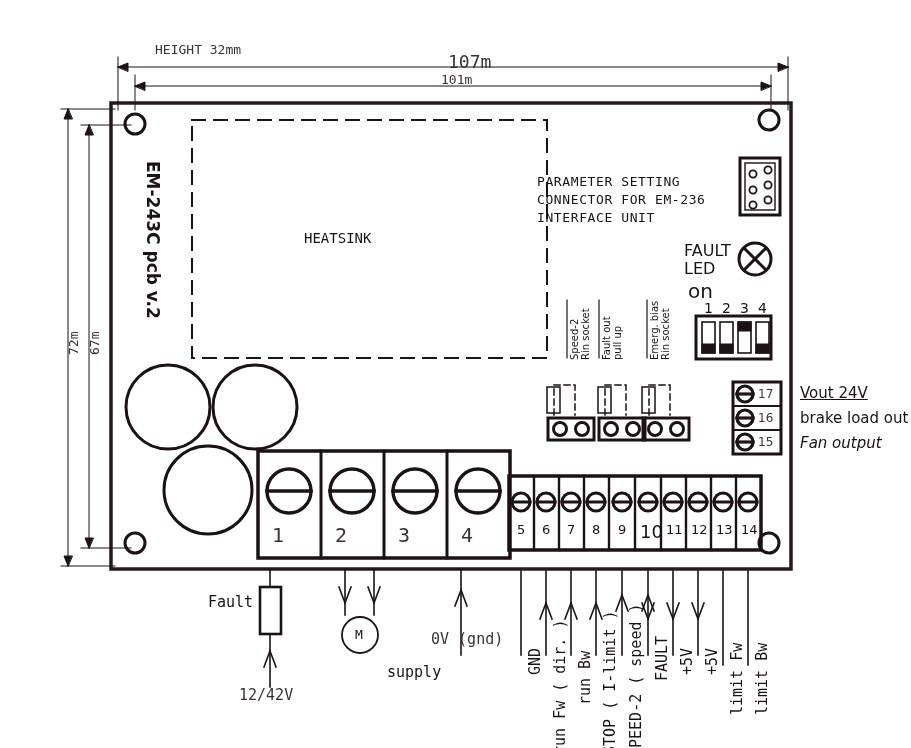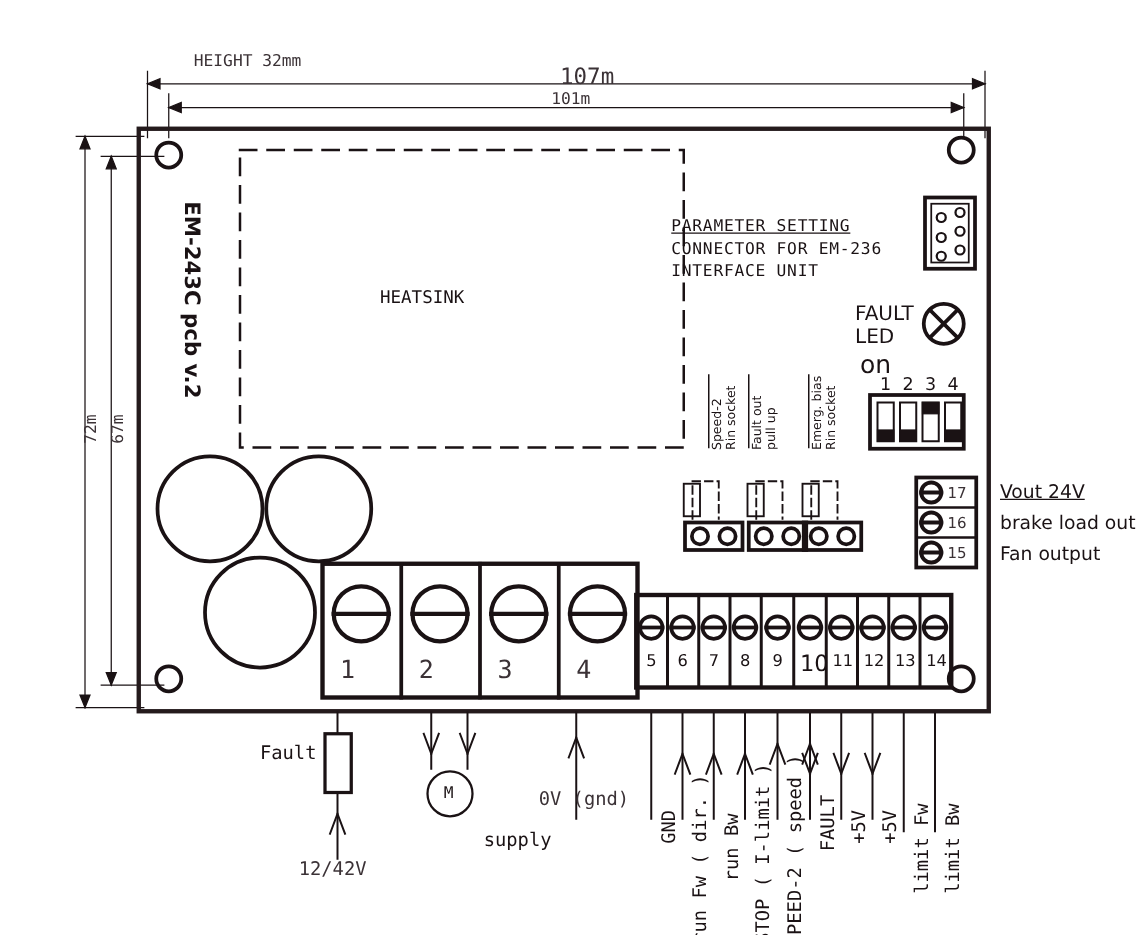--- a/index.html
+++ b/index.html
@@ -208,21 +208,21 @@
   <div class="lbl mono" style="left:398px;top:58px;font-size:13px;color:#3b3236;">101m</div>
 
   <div class="lbl mono rotn90" style="left:24px;top:340px;font-size:13px;color:#3b3236;">72m</div>
 
   <div class="lbl mono rotn90" style="left:45px;top:340px;font-size:13px;color:#3b3236;">67m</div>
 
   <div class="lbl sans rot90" style="left:118px;top:146px;font-size:17px;font-weight:600;">EM-243C pcb v.2</div>
 
   <div class="lbl mono" style="left:261px;top:216px;font-size:14px;">HEATSINK</div>
 
-  <div class="lbl mono" style="left:494px;top:160px;font-size:13px;letter-spacing:0.6px;text-decoration:underline;">PARAMETER SETTING</div>
+  <div class="lbl mono" style="left:494px;top:160px;font-size:13px;letter-spacing:0.6px;">PARAMETER SETTING</div>
   <div class="lbl mono" style="left:494px;top:178px;font-size:13px;letter-spacing:0.6px;">CONNECTOR FOR EM-236</div>
   <div class="lbl mono" style="left:494px;top:196px;font-size:13px;letter-spacing:0.6px;">INTERFACE UNIT</div>
 
   <div class="lbl sans" style="left:641px;top:228px;font-size:16px;">FAULT</div>
   <div class="lbl sans" style="left:641px;top:246px;font-size:16px;">LED</div>
 
   <div class="lbl sans" style="left:645px;top:266px;font-size:20px;">on</div>
 
   <div class="lbl sans" style="left:661px;top:286px;font-size:14px;">1</div>
   <div class="lbl sans" style="left:679px;top:286px;font-size:14px;">2</div>
@@ -237,21 +237,21 @@
 
   <div class="lbl sans rotn90" style="left:607px;top:345px;font-size:10px;">Emerg. bias</div>
   <div class="lbl sans rotn90" style="left:618px;top:345px;font-size:10px;">Rin socket</div>
 
   <div class="lbl sans" style="left:715px;top:373px;font-size:12px;color:#3b3236;">17</div>
   <div class="lbl sans" style="left:715px;top:397px;font-size:12px;color:#3b3236;">16</div>
   <div class="lbl sans" style="left:715px;top:421px;font-size:12px;color:#3b3236;">15</div>
 
   <div class="lbl sans" style="left:757px;top:371px;font-size:15px;text-decoration:underline;">Vout 24V</div>
   <div class="lbl sans" style="left:757px;top:396px;font-size:15px;">brake load out</div>
-  <div class="lbl sans" style="left:757px;top:421px;font-size:15px;">Fan output</div>
+  <div class="lbl sans" style="left:757px;top:421px;font-size:15px;font-style:italic;">Fan output</div>
 
   <div class="lbl mono" style="left:229px;top:510px;font-size:20px;color:#3b3236;">1</div>
   <div class="lbl mono" style="left:292px;top:510px;font-size:20px;color:#3b3236;">2</div>
   <div class="lbl mono" style="left:355px;top:510px;font-size:20px;color:#3b3236;">3</div>
   <div class="lbl mono" style="left:418px;top:510px;font-size:20px;color:#3b3236;">4</div>
 
   <div class="lbl sans" style="left:474px;top:508px;font-size:13px;">5</div>
   <div class="lbl sans" style="left:499px;top:508px;font-size:13px;">6</div>
   <div class="lbl sans" style="left:524px;top:508px;font-size:13px;">7</div>
   <div class="lbl sans" style="left:549px;top:508px;font-size:13px;">8</div>

